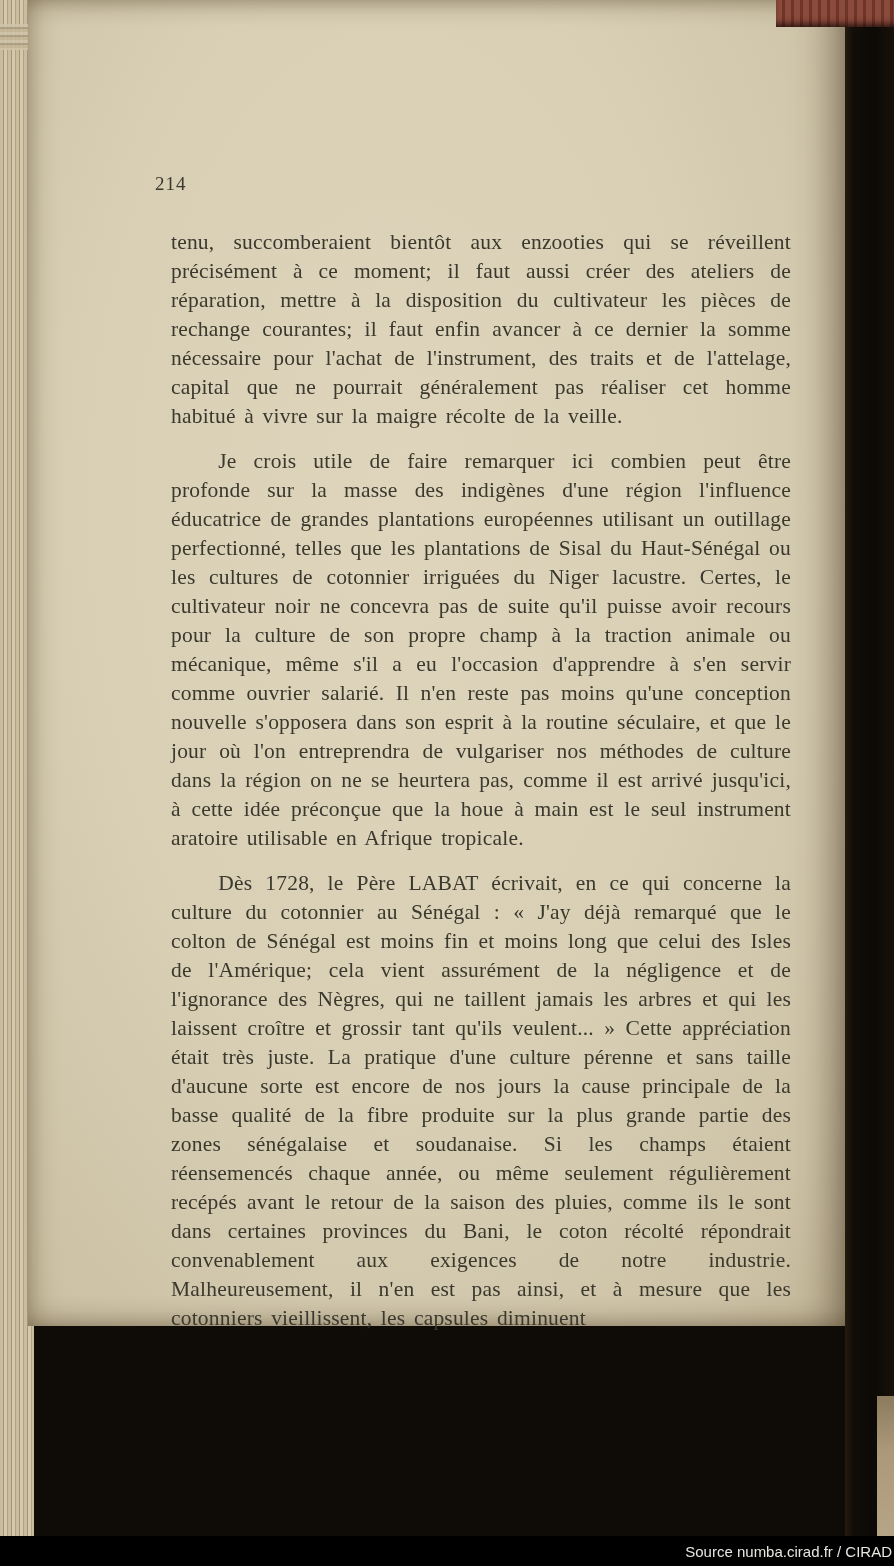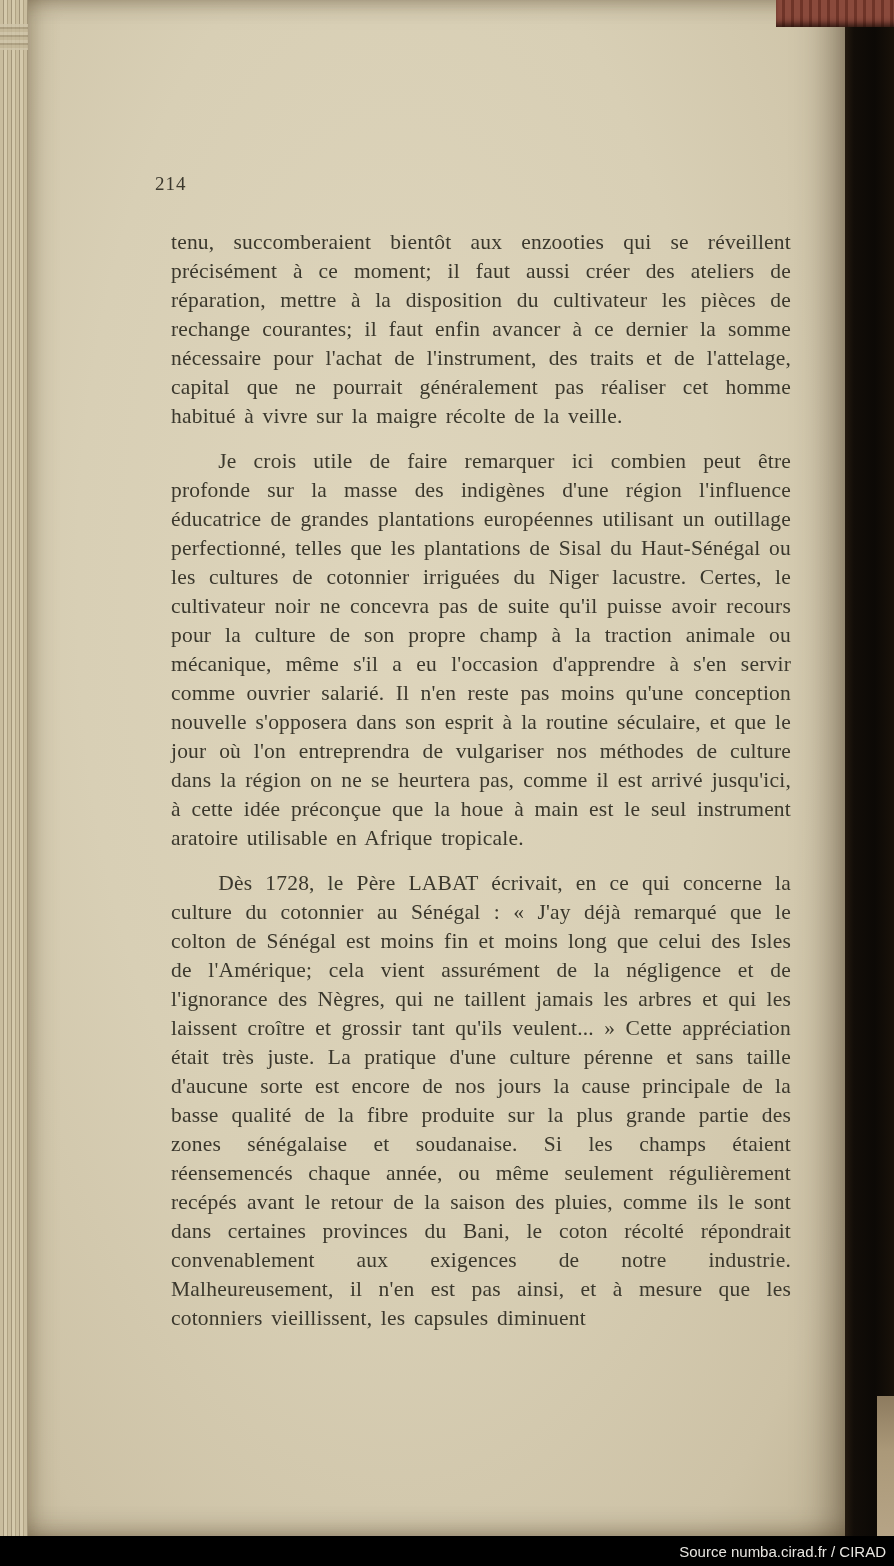--- a/index.html
+++ b/index.html
@@ -38,21 +38,21 @@
       #c3b798 5px, #c3b798 8px);
     -webkit-mask-image: linear-gradient(90deg, #000 55%, transparent 98%);
     mask-image: linear-gradient(90deg, #000 55%, transparent 98%);
     opacity: .85;
   }
 
   
   .paper {
     position: absolute;
     left: 28px; top: 0;
-    width: 818px; height: 1536px;
+    width: 818px; height: 1326px;
     background: radial-gradient(ellipse at 45% 38%,
       #ded5bc 0%, #d8cfb5 50%, #cdc2a6 85%, #c1b597 100%);
     box-shadow:
       inset -28px 0 38px -16px rgba(55, 40, 22, 0.50),
       inset 18px 0 26px -14px rgba(95, 78, 48, 0.40),
       inset 0 14px 20px -12px rgba(95, 78, 48, 0.35),
       inset 0 -16px 24px -14px rgba(80, 64, 38, 0.35);
   }
 
   .content {
@@ -124,21 +124,21 @@
   
   .footer-bar {
     position: absolute;
     left: 0; bottom: 0;
     width: 894px; height: 30px;
     background: #000;
     display: flex;
     align-items: center;
     justify-content: flex-end;
     box-sizing: border-box;
-    padding-right: 8px;
+    padding-right: 2px;
     font-family: "Liberation Sans", "DejaVu Sans", sans-serif;
     font-size: 15px;
     color: #e8e6e1;
   }
 </style>
 </head>
 <body>
 
 <div class="scan">
 

